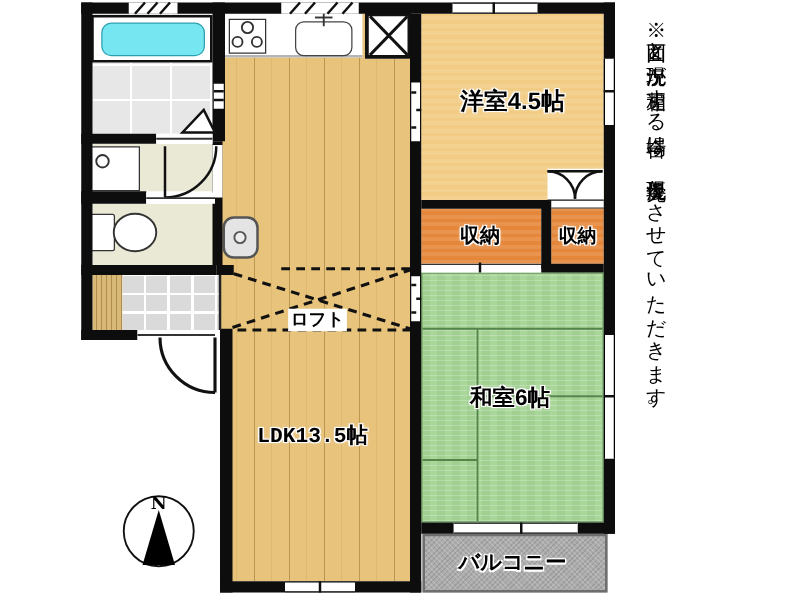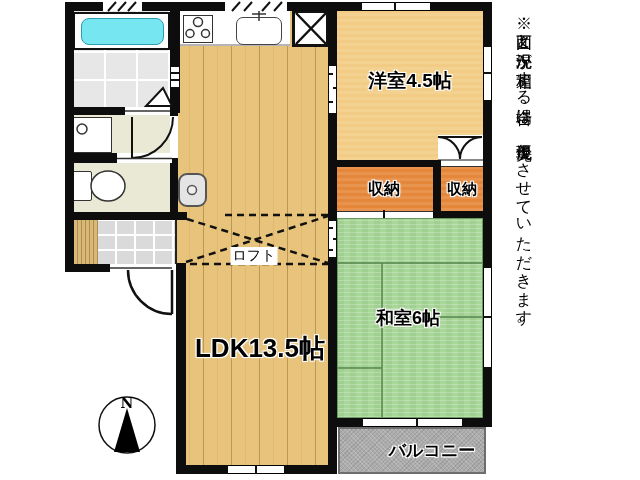--- a/index.html
+++ b/index.html
@@ -46,21 +46,21 @@
   .whitebox{background:#fff;border:1.5px solid #333;}
   .counter{background:#fff;border-bottom:2px solid #b5b5b5;}
   .sinkbox{background:#fff;border:1.5px solid #444;border-radius:7px;}
   .tubout{background:#fff;border:2px solid #111;}
   .tubin{background:var(--c-bathtub-water,#76e6f0);border:1.5px solid #2a9fb0;border-radius:8px;}
   .xbox{background:#fff;border:3px solid #111;}
   .wm{background:#e4e4e4;border:2px solid #555;border-radius:9px;}
   
   .lbl{position:absolute;transform:translate(-50%,-50%);white-space:nowrap;color:#000;
        font-weight:700;text-shadow:-1px -1px 0 #fff,1px -1px 0 #fff,-1px 1px 0 #fff,1px 1px 0 #fff,0 0 3px #fff;}
-  .lbl-loft{background:#fff;padding:0 2px;font-weight:400;text-align:center;}
+  .lbl-loft{background:#fff;padding:0 2px;font-weight:700;text-align:center;}
   #disclaimer{position:absolute;left:506px;top:6px;height:472px;width:28px;
        writing-mode:vertical-rl;text-orientation:mixed;font-size:16px;letter-spacing:.2px;
        color:#000;font-family:"Liberation Sans",sans-serif;}
   #northlbl{font-family:"DejaVu Serif",serif;font-weight:700;font-size:14px;text-shadow:none;}
   svg{position:absolute;left:0;top:0;pointer-events:none;}
 </style>
 </head>
 <body>
 
 <div id="stage">
@@ -214,19 +214,19 @@
     <g>
       <circle cx="127" cy="425" r="28" fill="#fff" stroke="#111" stroke-width="1.5"></circle>
       <polygon points="127,408 114,452 140,452" fill="#000"></polygon>
     </g>
   </svg>
 
   <div class="lbl" style="left:410px;top:81px;font-size:19px;">洋室4.5帖</div>
   <div class="lbl" style="left:384px;top:189px;font-size:16px;">収納</div>
   <div class="lbl" style="left:462px;top:189px;font-size:15px;">収納</div>
   <div class="lbl" style="left:408px;top:318px;font-size:18px;">和室6帖</div>
-  <div class="lbl" style="left:260px;top:348px;font-size:26px;">LDK13.5帖</div>
+  <div class="lbl" style="left:250px;top:348px;font-size:17px;font-family:Liberation Mono, monospace;">LDK13.5帖</div>
   <div class="lbl lbl-loft" style="left:254px;top:256px;font-size:14px;">ロフト</div>
-  <div class="lbl" style="left:410px;top:450px;font-size:17px;margin-left:22px;">バルコニー</div>
+  <div class="lbl" style="left:410px;top:450px;font-size:17px;">バルコニー</div>
   <div class="lbl" style="left:127px;top:403px;" id="northlbl">N</div>
 
   <div id="disclaimer">※図面と現況が相違する場合は、現況優先とさせていただきます。</div>
 </div>
 
 </body></html>

